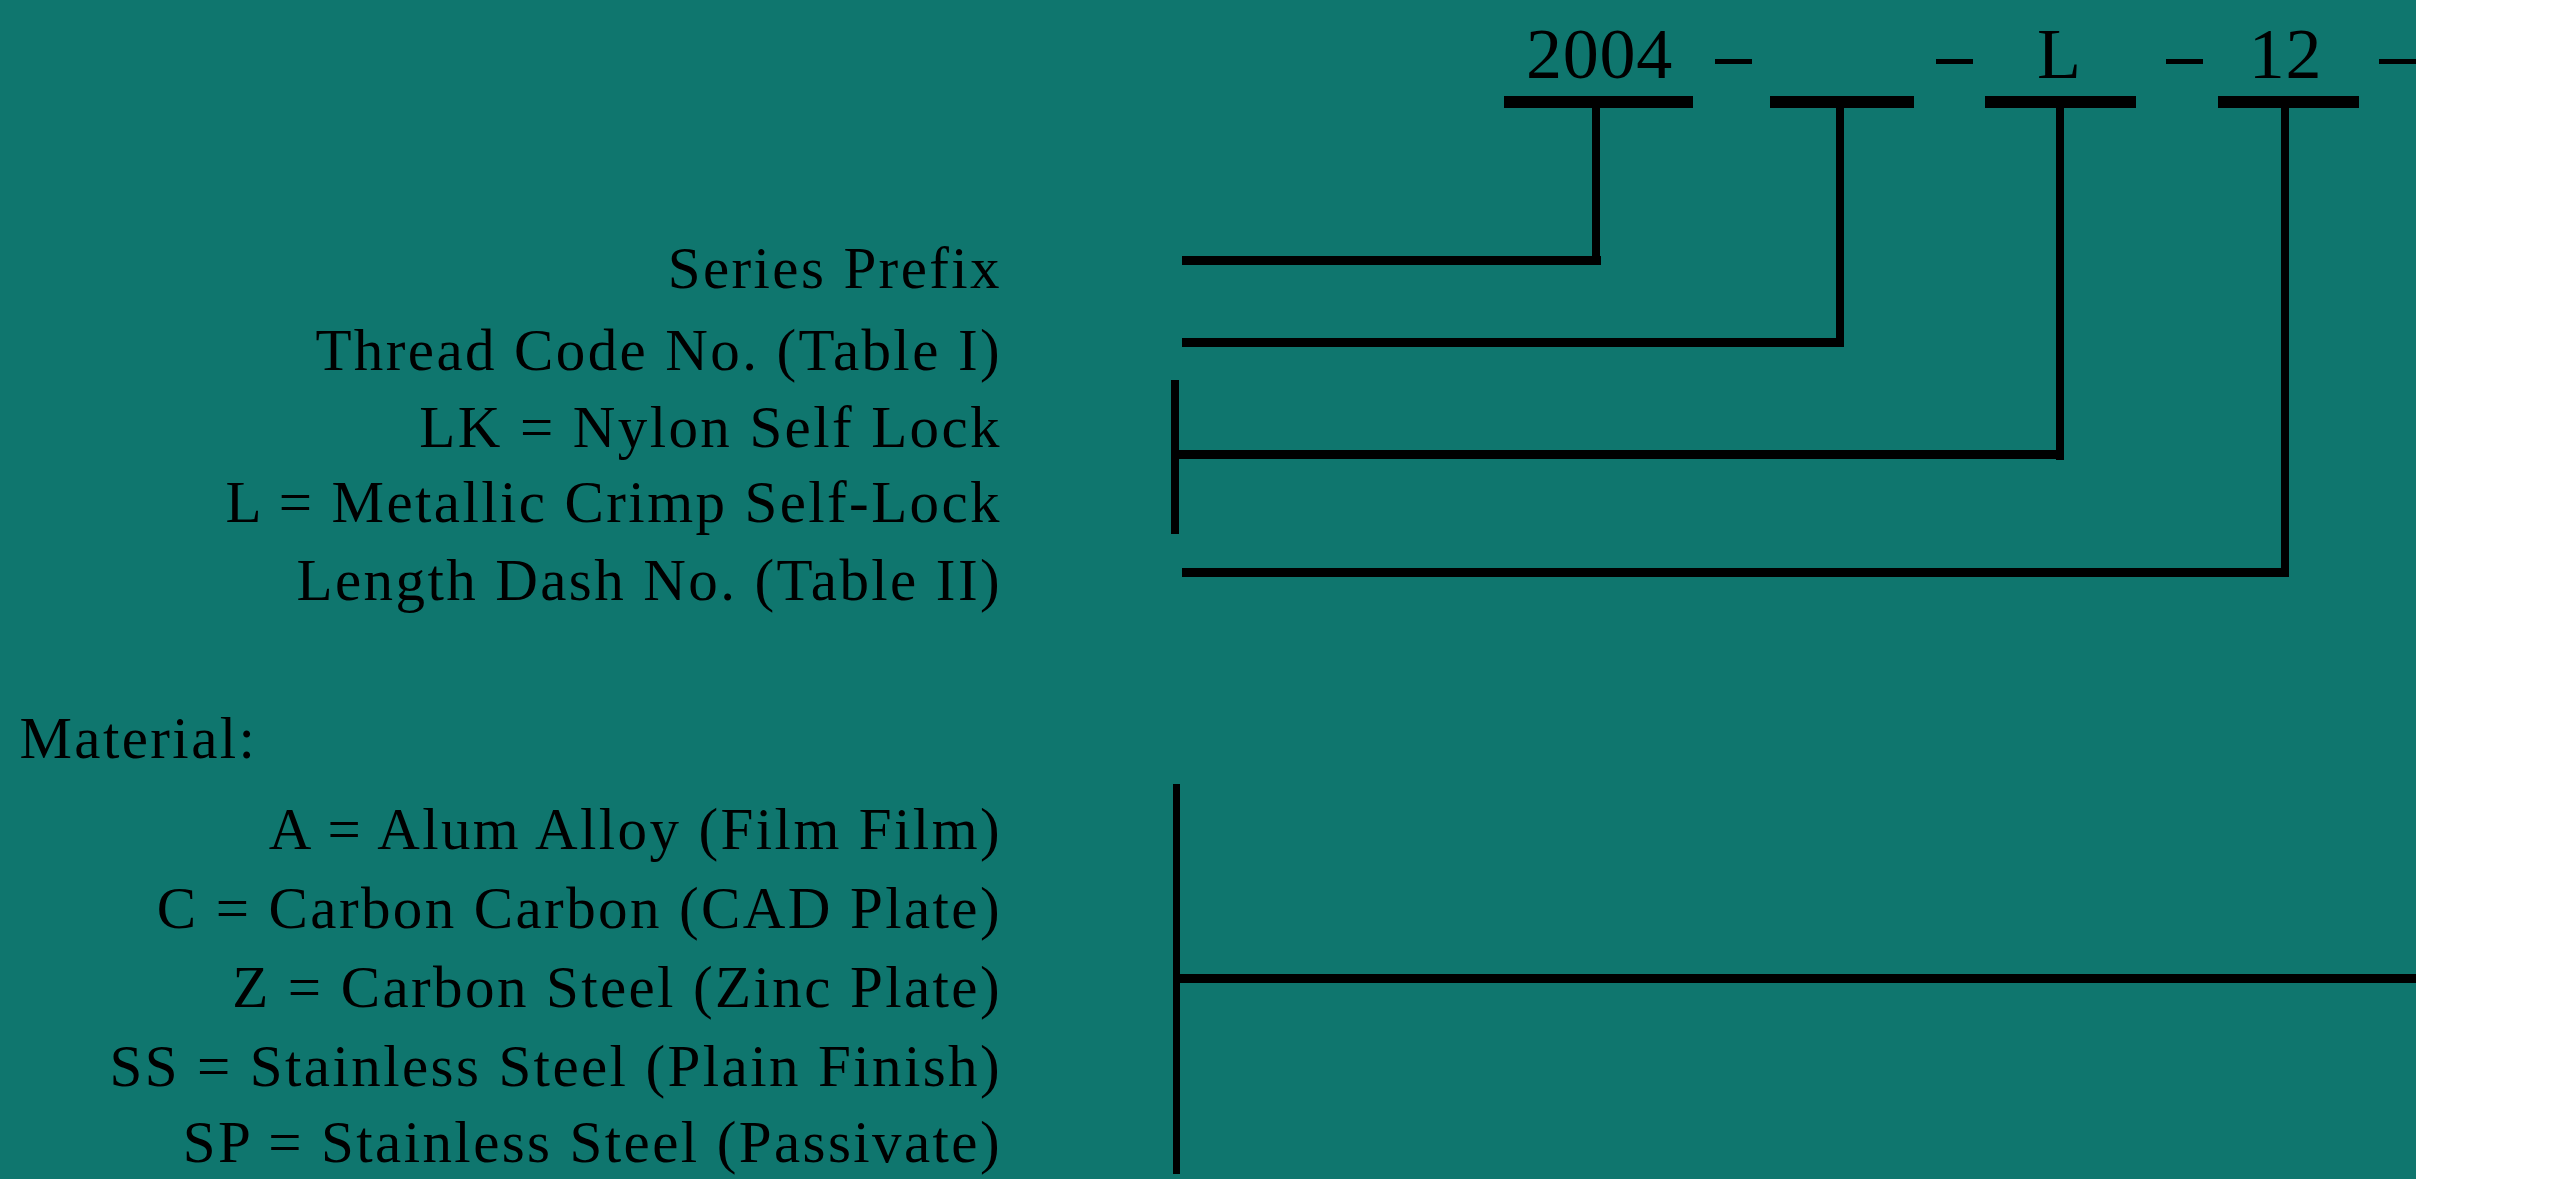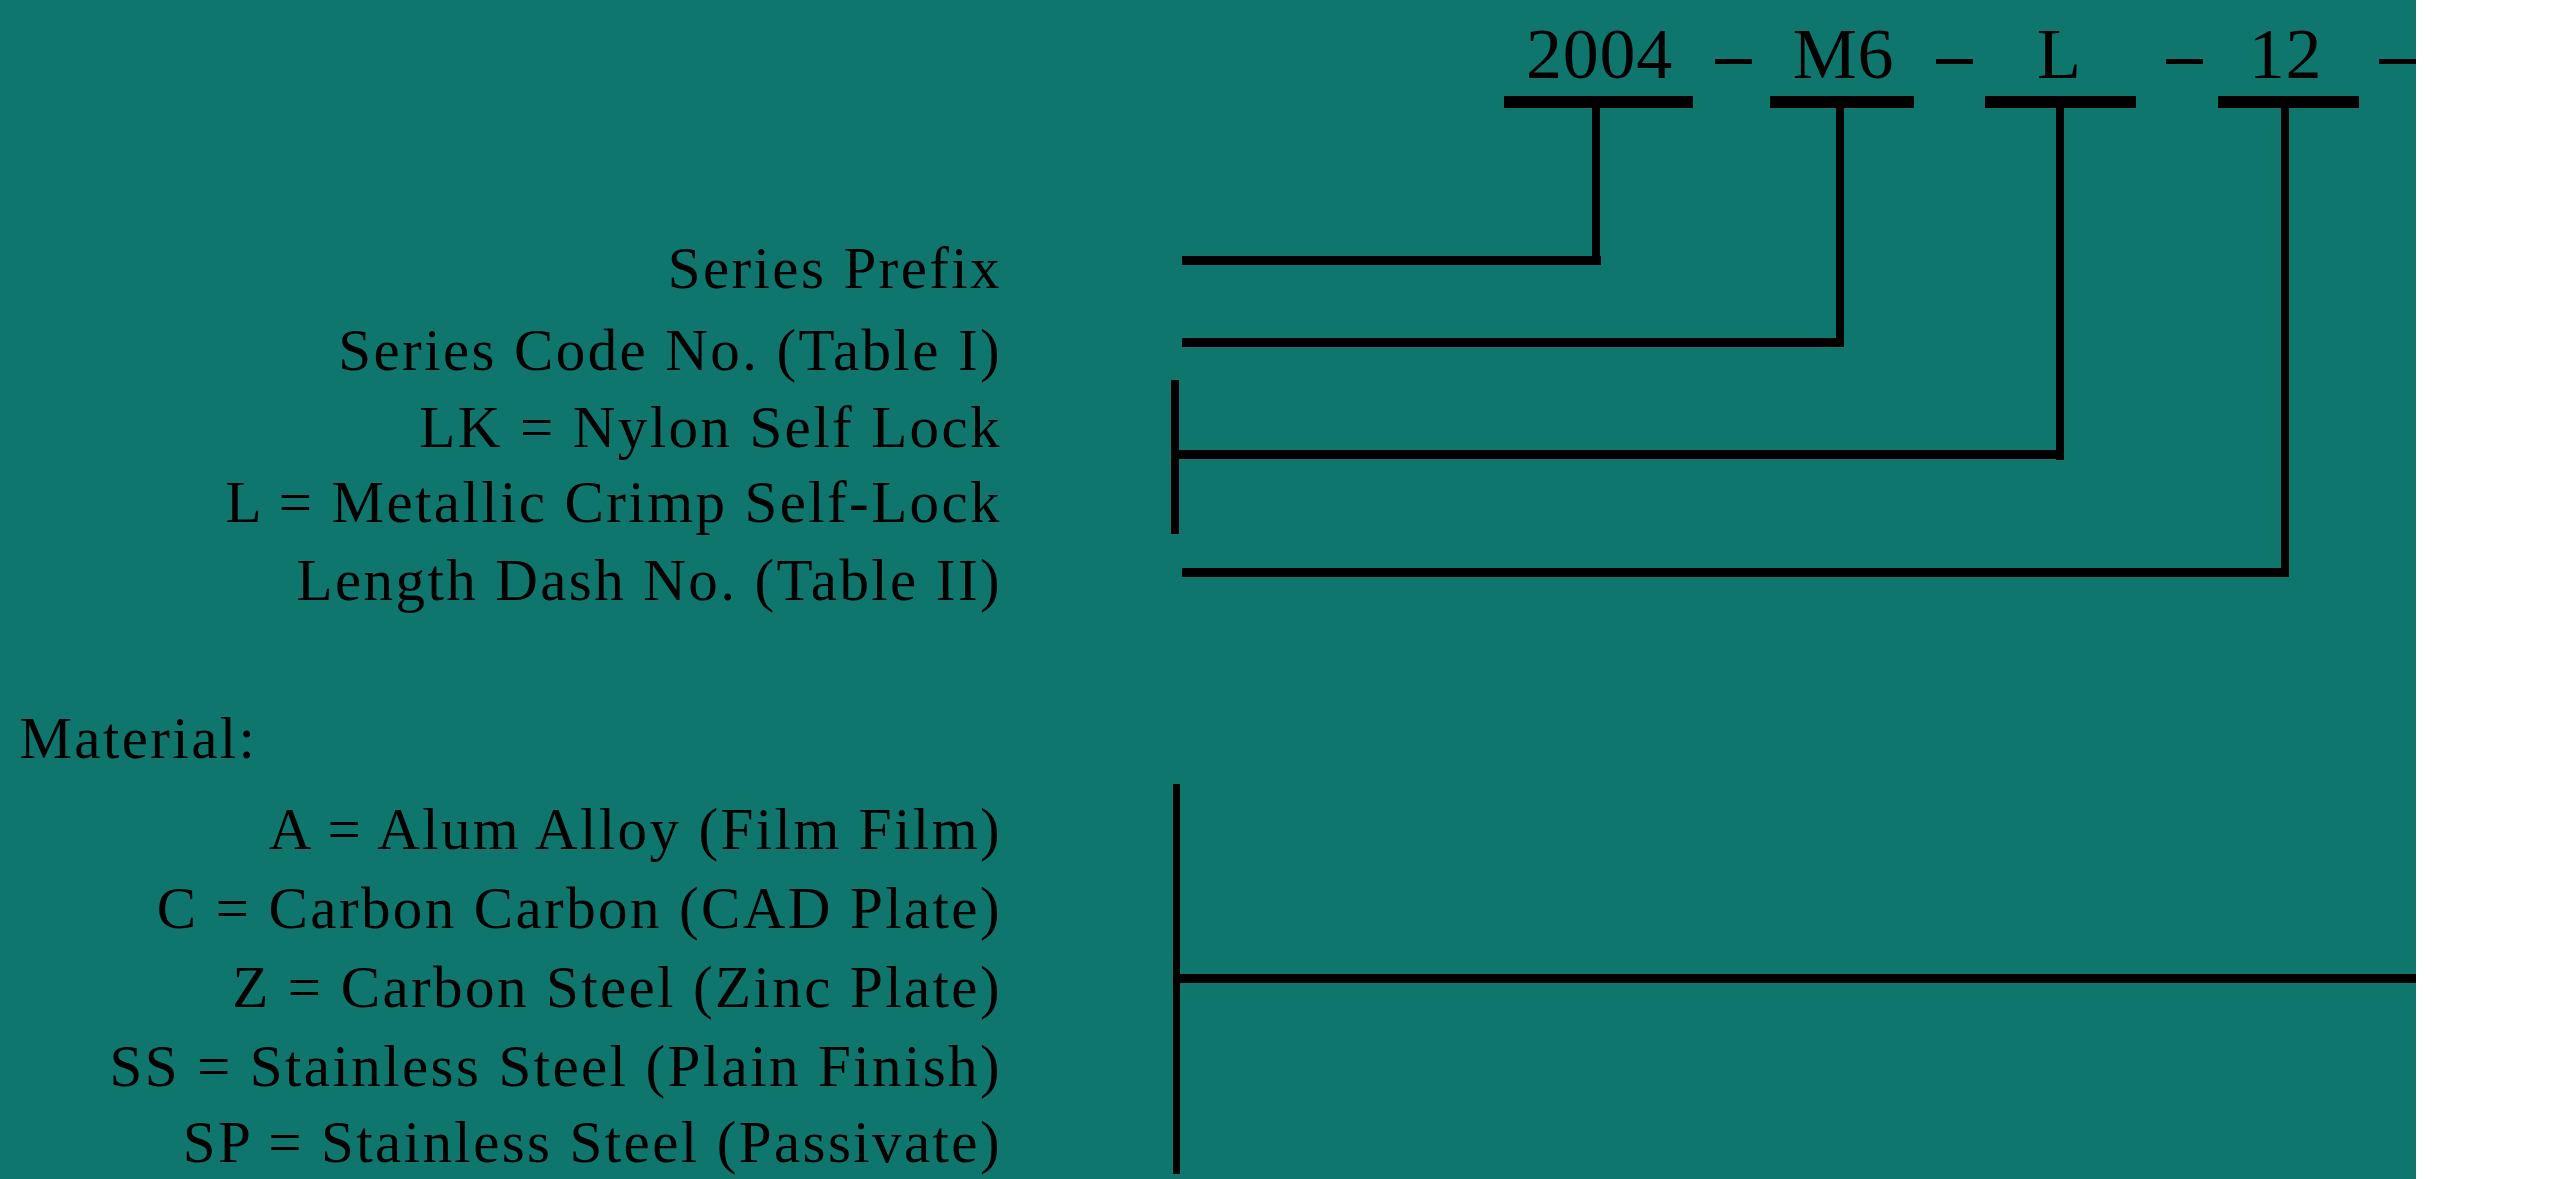--- a/index.html
+++ b/index.html
@@ -76,21 +76,20 @@
     white-space: nowrap;
   }
 </style>
 </head>
 <body>
 
 <div id="canvas">
 
   <div class="code-seg" style="left:1437px"><span>2004</span></div>
   <div class="code-sep" style="left:1693px">–</div>
-  <div class="code-seg" style="left:1681px"><span>M6</span></div>
   <div class="code-sep" style="left:1914px">–</div>
   <div class="code-seg" style="left:1897px"><span>L</span></div>
   <div class="code-sep" style="left:2144px">–</div>
   <div class="code-seg" style="left:2123px"><span>12</span></div>
   <div class="code-sep" style="left:2357px">–</div>
   <div class="code-seg" style="left:2333px"><span>SS</span></div>
 
   <div class="underline" style="left:1504px; top:96px; width:189px"></div>
   <div class="underline" style="left:1770px; top:96px; width:144px"></div>
   <div class="underline" style="left:1985px; top:96px; width:151px"></div>
@@ -106,21 +105,21 @@
   <div class="hline" style="left:1182px; top:256px; width:419px"></div>
   <div class="hline" style="left:1182px; top:338px; width:662px"></div>
   <div class="hline" style="left:1175px; top:450px; width:888px"></div>
   <div class="hline" style="left:1182px; top:568px; width:1107px"></div>
   <div class="hline" style="left:1175px; top:974px; width:1330px"></div>
 
   <div class="vline" style="left:1171px; top:380px; height:154px"></div>
   <div class="vline" style="left:1173px; top:784px; width:7.3px; height:390px"></div>
 
   <div class="callout" style="top:224px">Series Prefix</div>
-  <div class="callout" style="top:306px">Series Code No. (Table I)</div>
+  <div class="callout" style="top:306px">Thread Code No. (Table I)</div>
   <div class="callout" style="top:383px">LK = Nylon Self Lock</div>
   <div class="callout" style="top:458px">L = Metallic Crimp Self-Lock</div>
   <div class="callout" style="top:536px">Length Dash No. (Table II)</div>
 
   <div class="heading" style="top:702px">Material:</div>
   <div class="callout" style="top:785px">A = Alum Alloy (Film Film)</div>
   <div class="callout" style="top:864px">C = Carbon Carbon (CAD Plate)</div>
   <div class="callout" style="top:943px">Z = Carbon Steel (Zinc Plate)</div>
   <div class="callout" style="top:1022px">SS = Stainless Steel (Plain Finish)</div>
   <div class="callout" style="top:1098px">SP = Stainless Steel (Passivate)</div>

